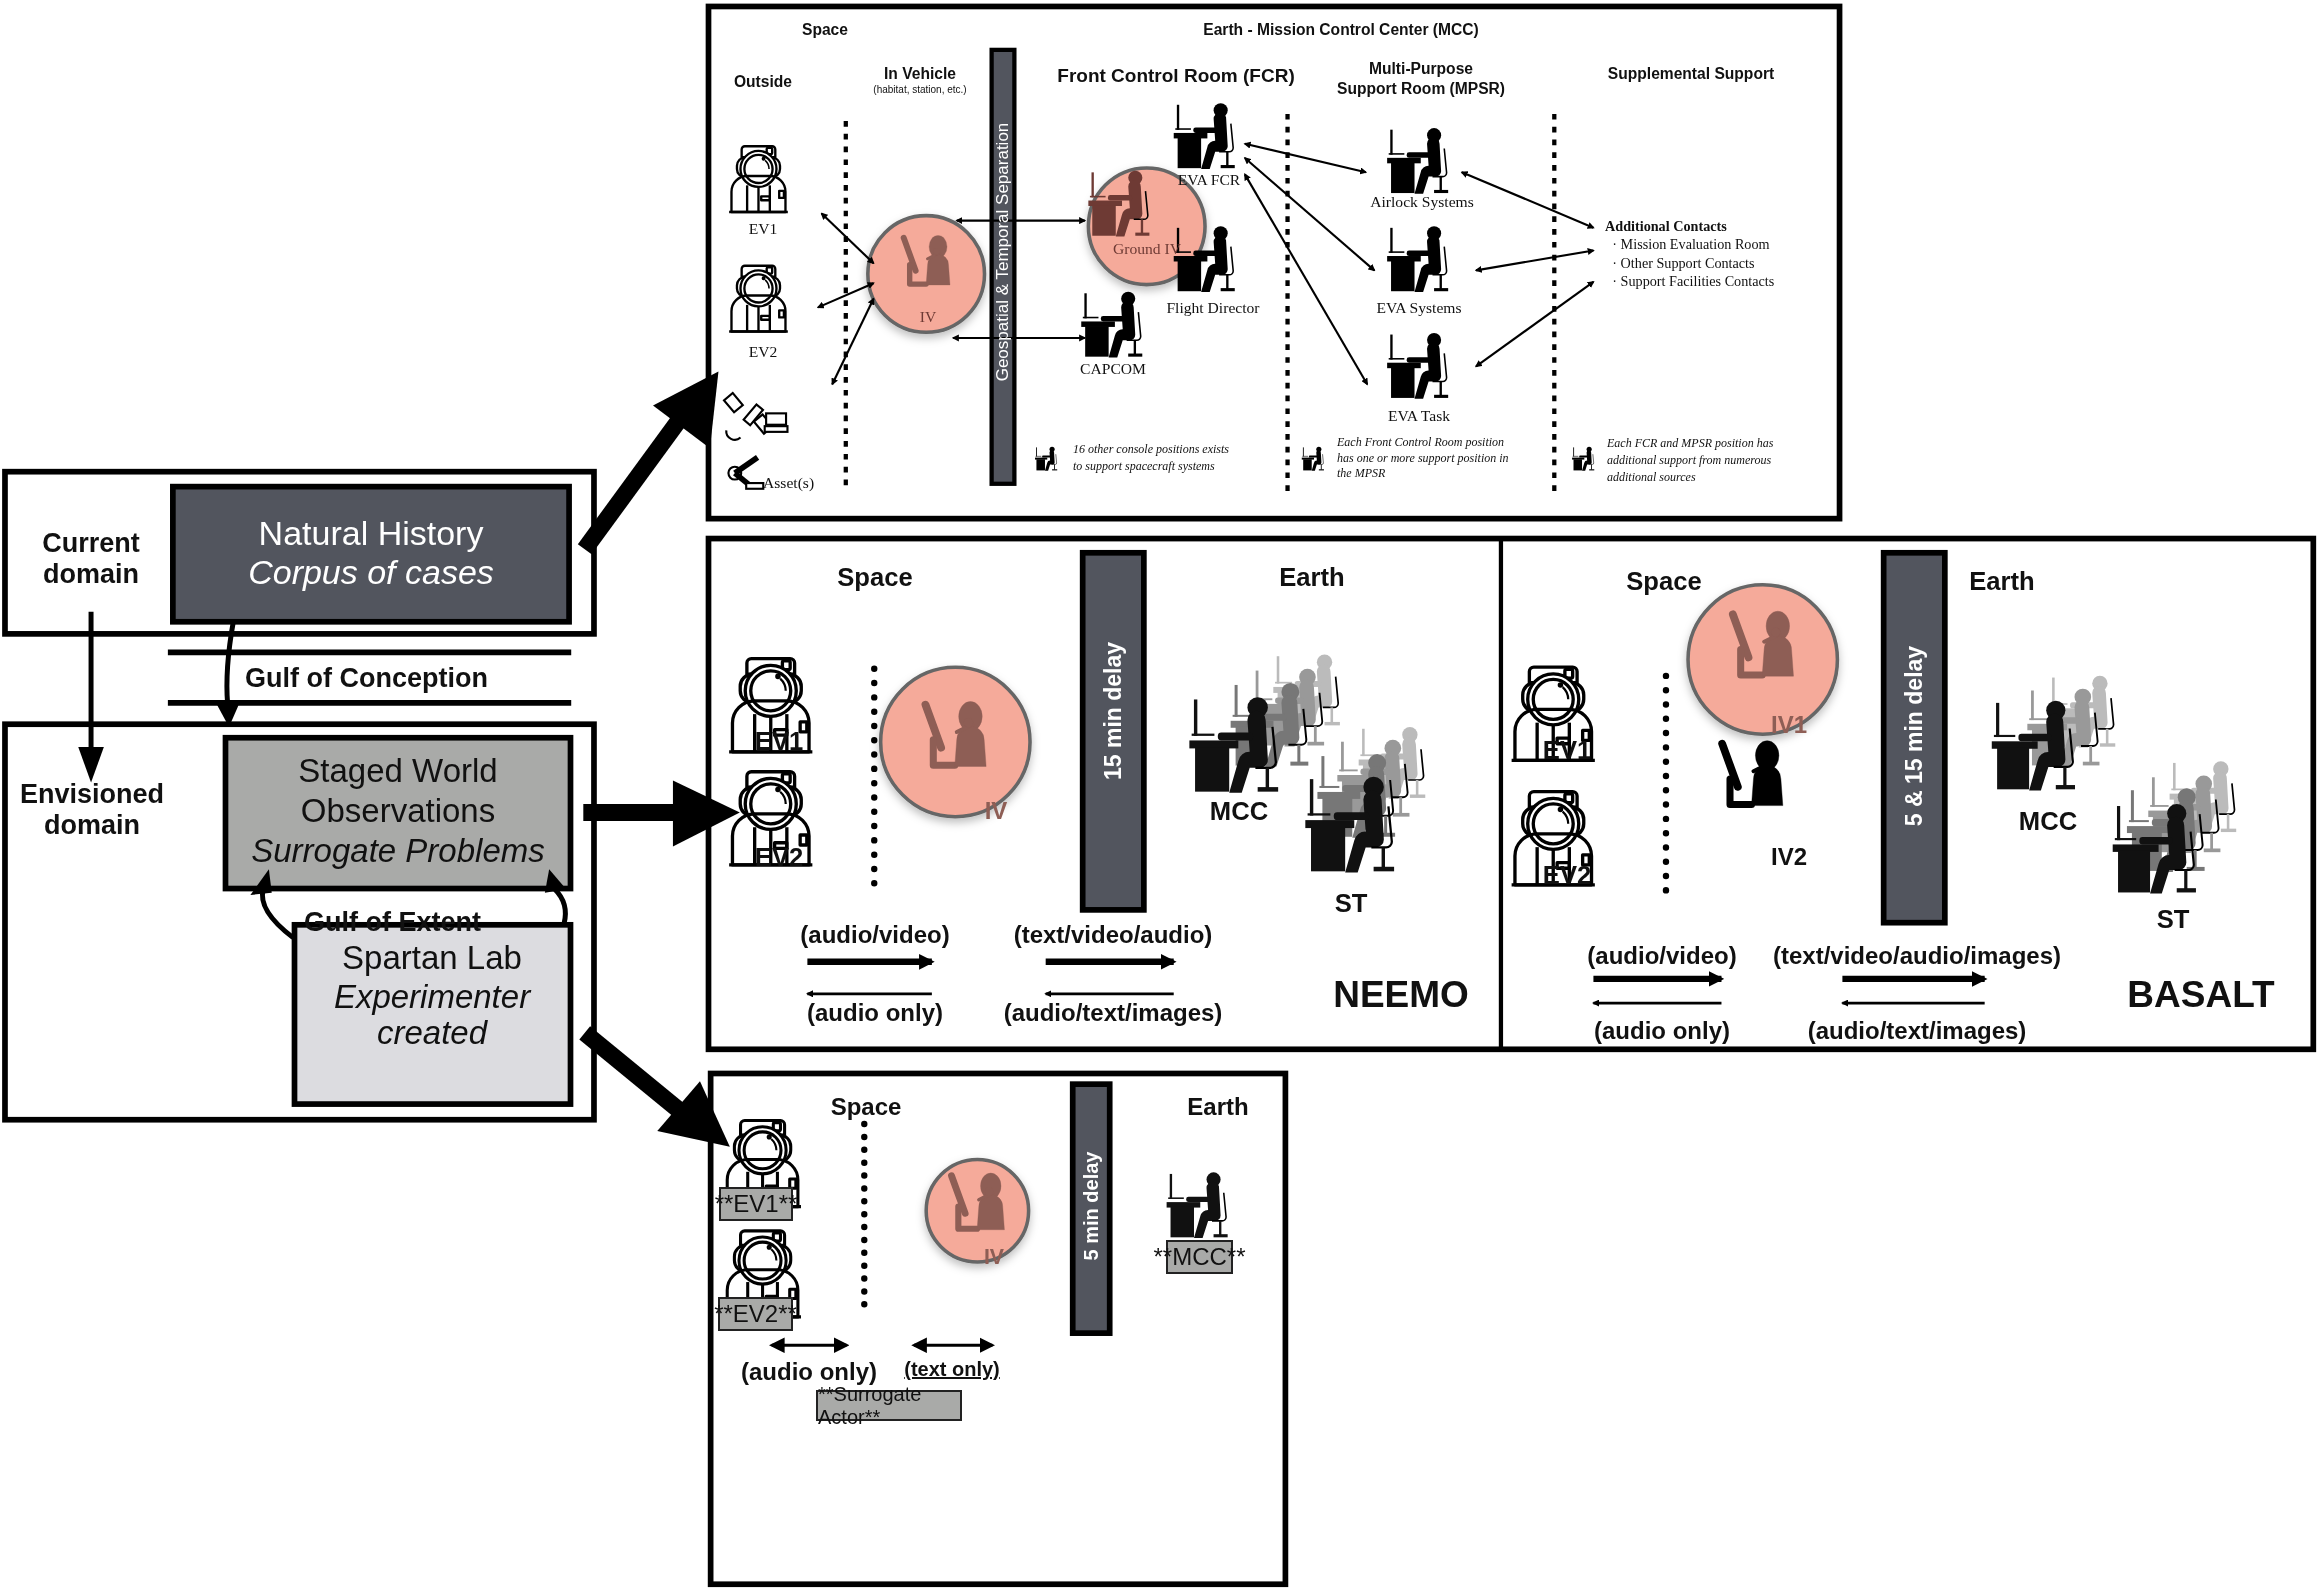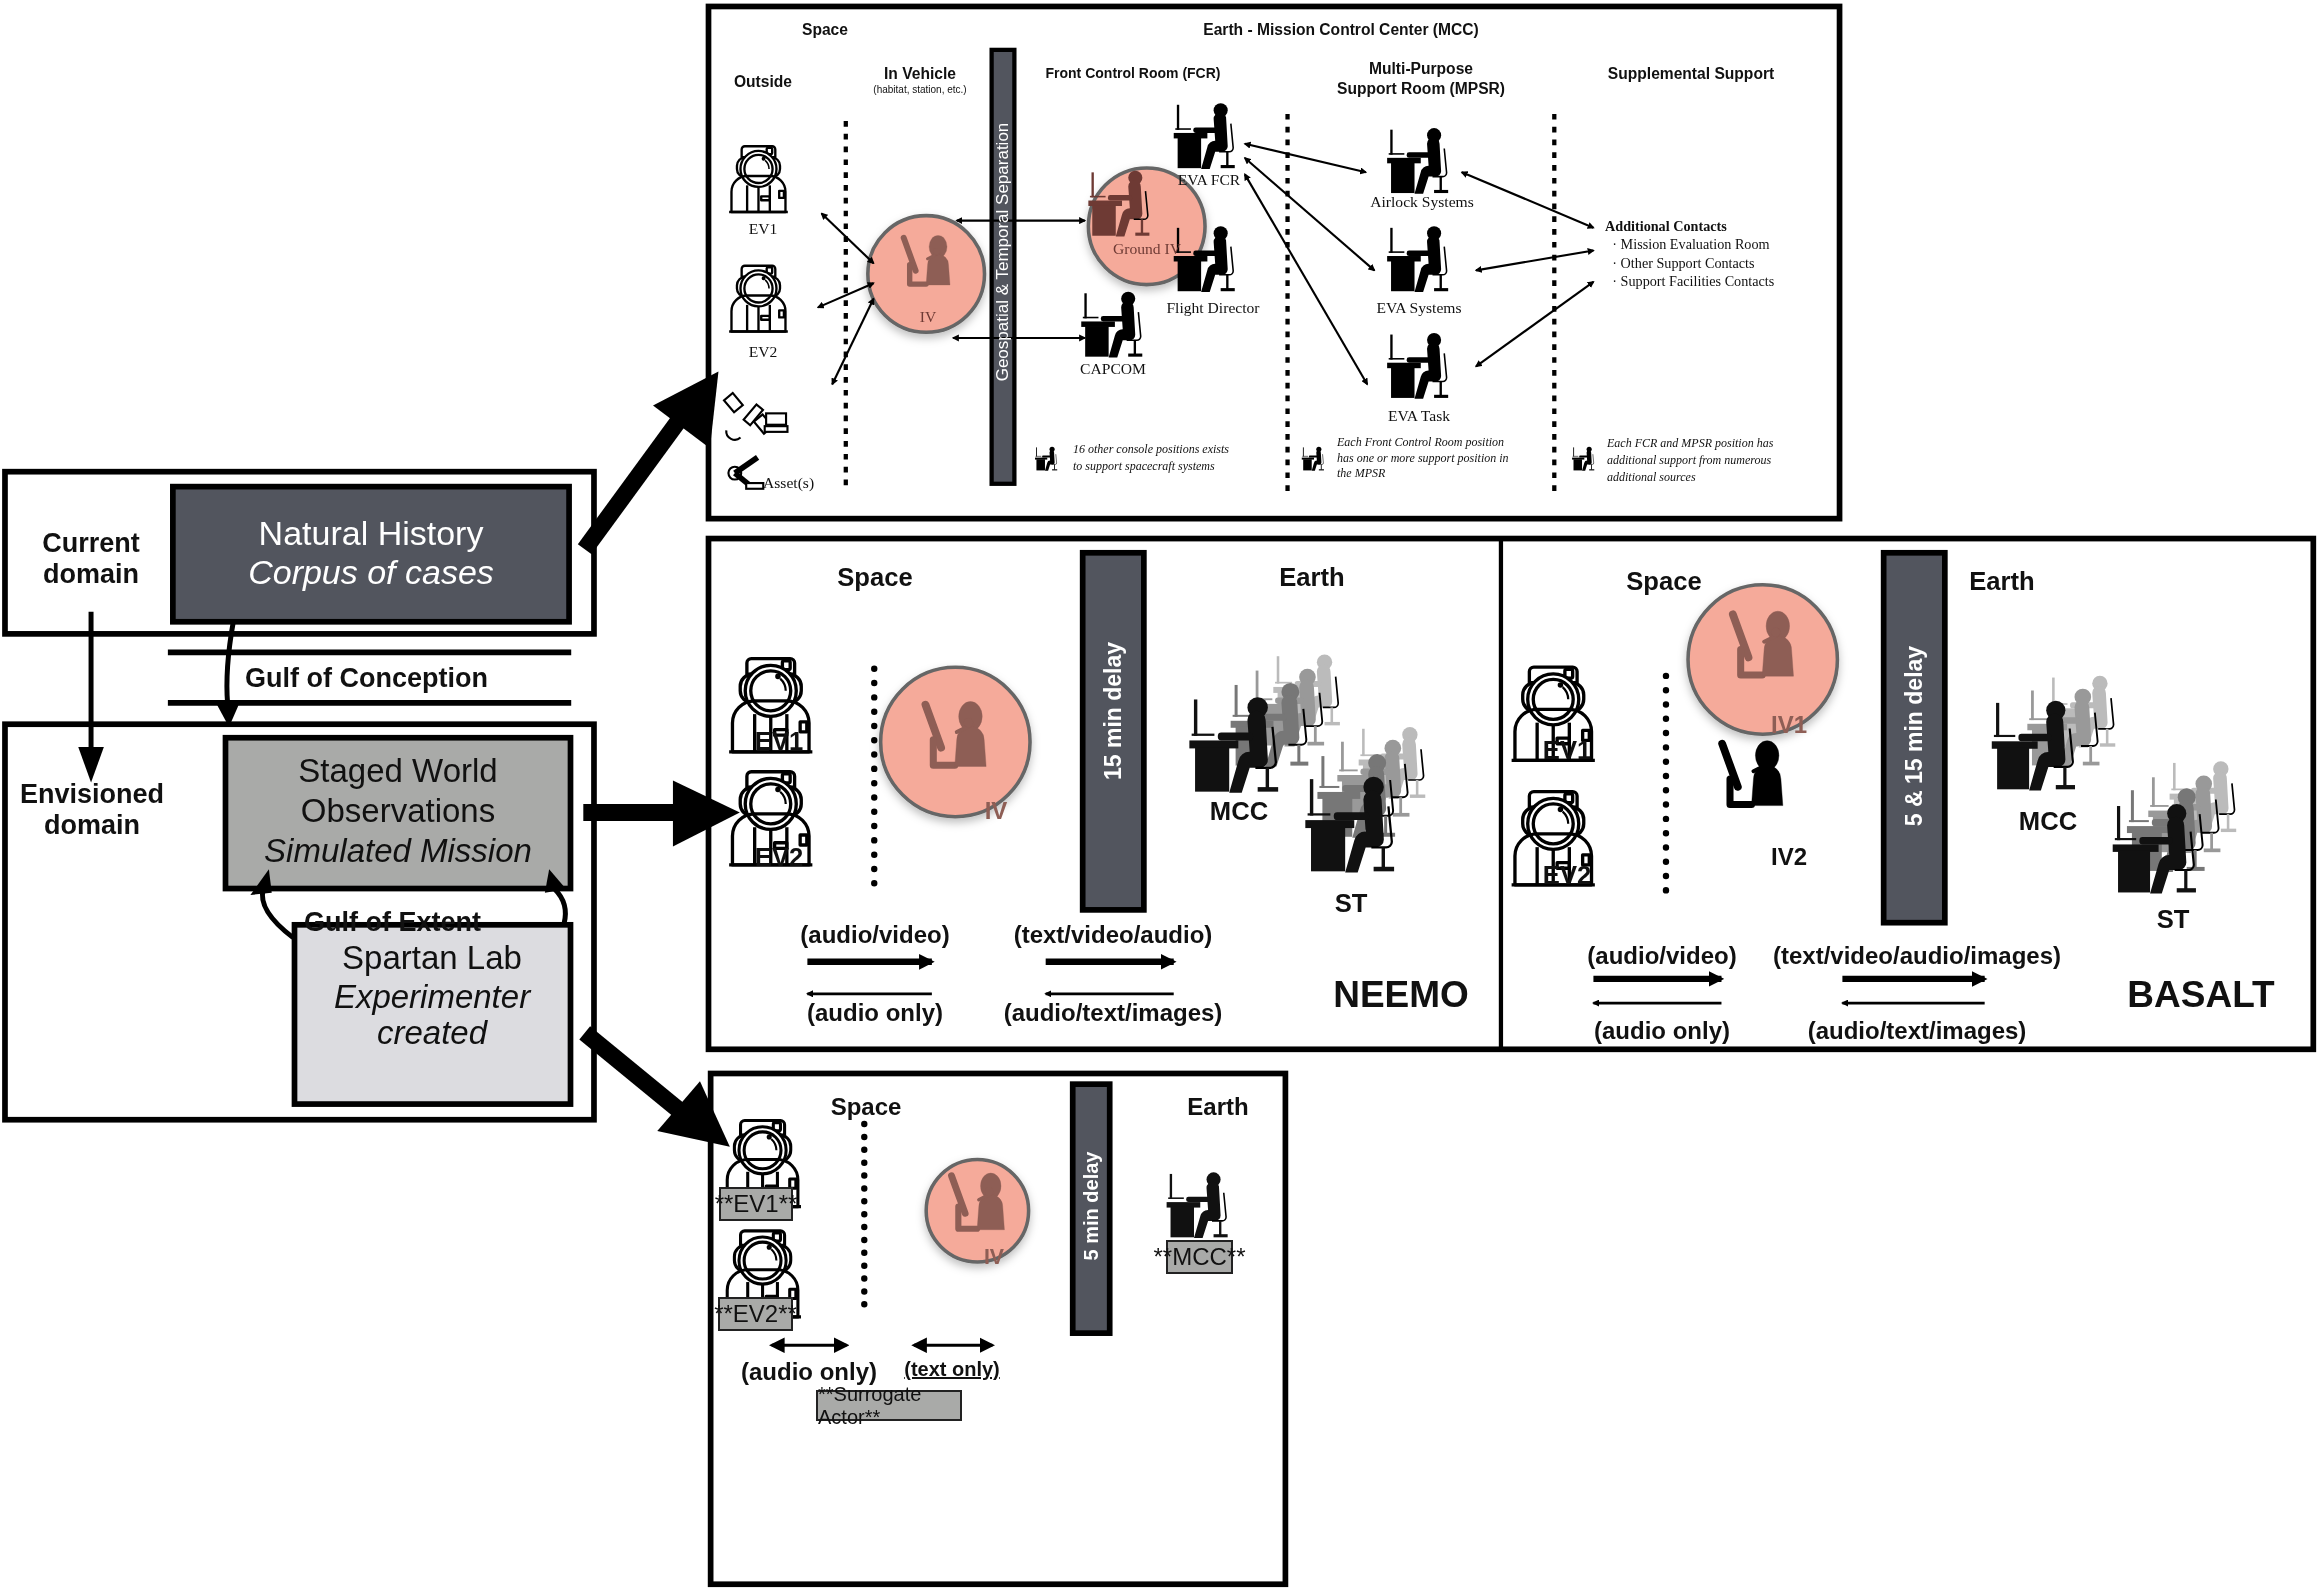--- a/index.html
+++ b/index.html
@@ -234,32 +234,32 @@
 </div>
 <div class="t c lite" style="left:371px;top:514px;font-size:34px;color:#fff;">Natural History</div>
 <div class="t c i lite" style="left:371px;top:553px;font-size:34px;color:#fff;">Corpus of cases</div>
 <div class="t b" style="left:245px;top:663px;font-size:27px;">Gulf of Conception</div>
 <div class="t b c" style="left:92px;top:779px;font-size:27px;">
   <div>Envisioned</div>
   <div>domain</div>
 </div>
 <div class="t c" style="left:398px;top:752px;font-size:33px;">Staged World</div>
 <div class="t c" style="left:398px;top:792px;font-size:33px;">Observations</div>
-<div class="t c i" style="left:398px;top:832px;font-size:33px;">Simulated Mission</div>
+<div class="t c i" style="left:398px;top:832px;font-size:33px;">Surrogate Problems</div>
 <div class="t b" style="left:304px;top:907px;font-size:27px;">Gulf of Extent</div>
 <div class="t c" style="left:432px;top:939px;font-size:33px;">Spartan Lab</div>
 <div class="t c i" style="left:432px;top:978px;font-size:33px;">Experimenter</div>
 <div class="t c i" style="left:432px;top:1014px;font-size:33px;">created</div>
 
 <div class="t b c" style="left:825px;top:21.3px;font-size:15.6px;">Space</div>
 <div class="t b c" style="left:1341px;top:21.3px;font-size:15.6px;">Earth - Mission Control Center (MCC)</div>
 <div class="t b c" style="left:763px;top:73px;font-size:15.6px;">Outside</div>
 <div class="t b c" style="left:920px;top:65px;font-size:15.6px;">In Vehicle</div>
 <div class="t c" style="left:920px;top:84px;font-size:10px;">(habitat, station, etc.)</div>
-<div class="t b c" style="left:1133px;top:65px;font-size:14px;">Front Control Room (FCR)</div>
+<div class="t b c" style="left:1176px;top:65px;font-size:19px;">Front Control Room (FCR)</div>
 <div class="t b c" style="left:1421px;top:60px;font-size:15.6px;">Multi-Purpose</div>
 <div class="t b c" style="left:1421px;top:80px;font-size:15.6px;">Support Room (MPSR)</div>
 <div class="t b c" style="left:1691px;top:65px;font-size:15.6px;">Supplemental Support</div>
 
 <div class="vert" style="left:1003px;top:252px;font-size:17px;">Geospatial &amp; Temporal Separation</div>
 
 <div class="t serif c" style="left:763px;top:220px;font-size:15.6px;">EV1</div>
 <div class="t serif c" style="left:763px;top:343px;font-size:15.6px;">EV2</div>
 <div class="t serif" style="left:763px;top:474px;font-size:15.6px;">Asset(s)</div>
 <div class="t serif c" style="left:928px;top:308px;font-size:15.6px;color:#6e3a34;">IV</div>

